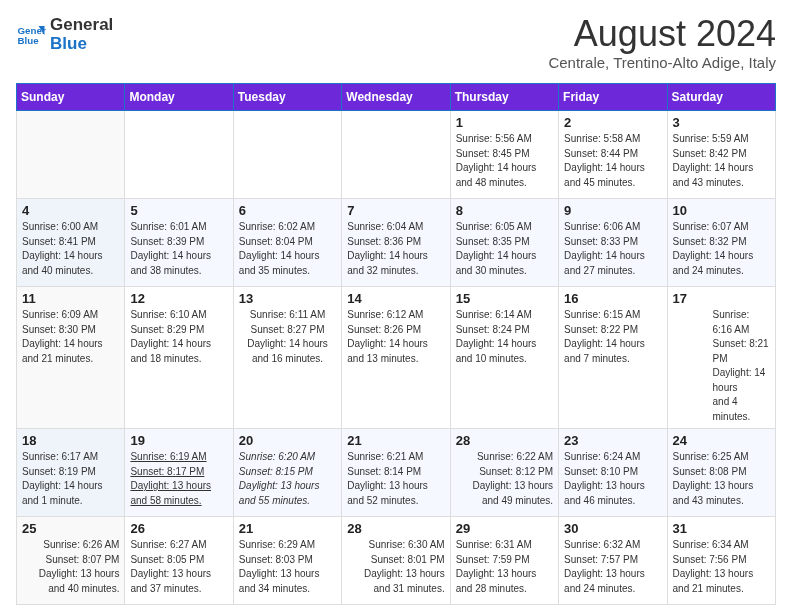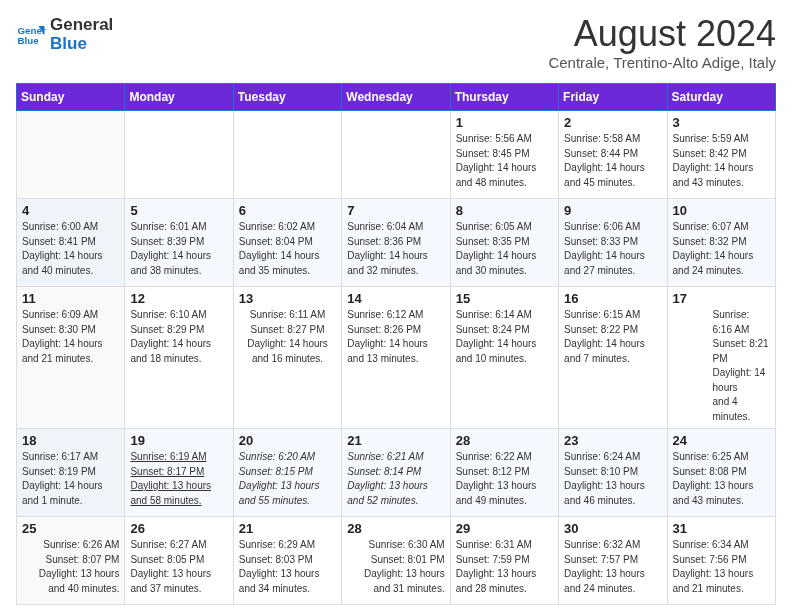--- a/index.html
+++ b/index.html
@@ -259,28 +259,28 @@
         </td>
         <td>
           <div class="day-num">20</div>
           <div class="day-info" style="white-space: pre-line; font-style: italic;">Sunrise: 6:20 AM
 Sunset: 8:15 PM
 Daylight: 13 hours
 and 55 minutes.</div>
         </td>
         <td>
           <div class="day-num">21</div>
-          <div class="day-info" style="white-space: pre-line; font-style: italic;">Sunrise: 6:21 AM
+          <div class="day-info" style="white-space: pre-line;">Sunrise: 6:21 AM
 Sunset: 8:14 PM
 Daylight: 13 hours
 and 52 minutes.</div>
         </td>
         <td>
           <div class="day-num">28</div>
-          <div class="day-info" style="white-space: pre-line;">Sunrise: 6:22 AM
+          <div class="day-info" style="white-space: pre-line; text-align: right;">Sunrise: 6:22 AM
 Sunset: 8:12 PM
 Daylight: 13 hours
 and 49 minutes.</div>
         </td>
         <td>
           <div class="day-num">23</div>
           <div class="day-info" style="white-space: pre-line;">Sunrise: 6:24 AM
 Sunset: 8:10 PM
 Daylight: 13 hours
 and 46 minutes.</div>

